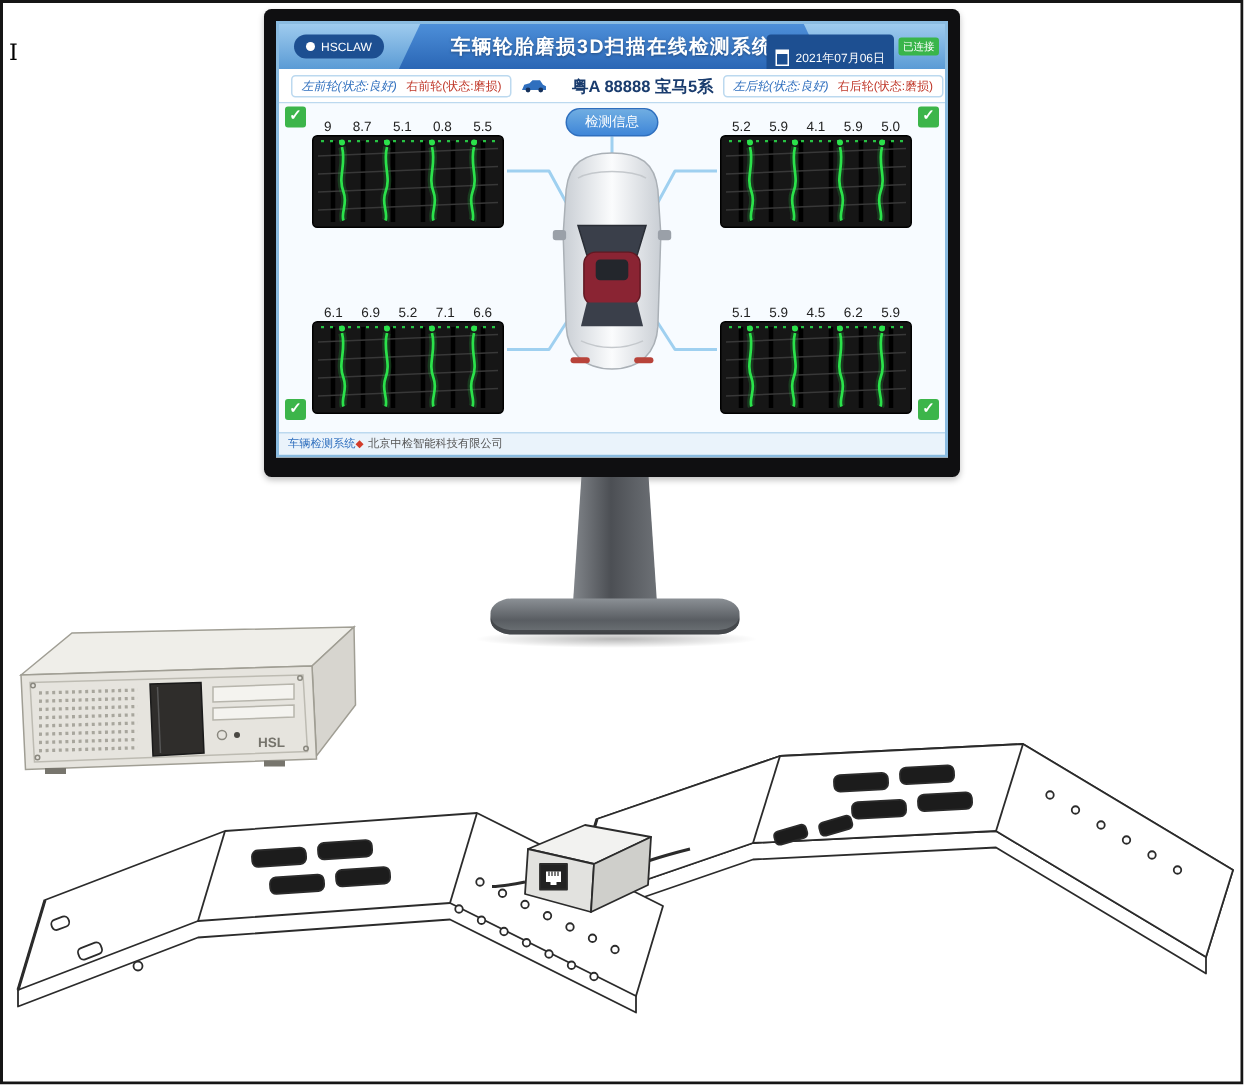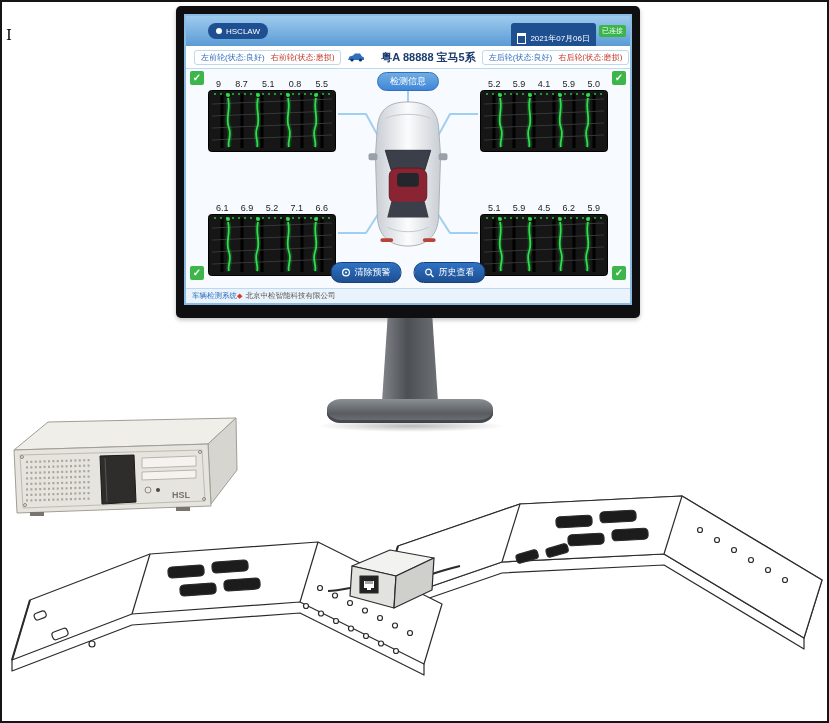--- a/index.html
+++ b/index.html
@@ -28,34 +28,34 @@
   .ui{position:absolute;inset:0;border:2px solid #8abbe0;background:#f4fafe;
       display:flex;flex-direction:column;}
   .ui-header{position:relative;height:30px;flex:0 0 30px;
       background:linear-gradient(180deg,#9ecbee,#5b9bd5);overflow:hidden;}
   .ribbon{margin:0 auto;width:64%;height:100%;
       background:linear-gradient(180deg,#4d8fd9,#2a66b5);
       clip-path:polygon(5% 0,95% 0,100% 100%,0 100%);
       display:flex;align-items:center;justify-content:center;}
   .ui-title{color:#fff;font-size:13px;font-weight:bold;letter-spacing:1px;
       text-shadow:0 1px 2px rgba(0,0,0,.35);white-space:nowrap;}
-  .logo-pill{position:absolute;left:22px;top:7px;height:16px;display:flex;align-items:center;gap:4px;
+  .logo-pill{position:absolute;left:10px;top:7px;height:16px;display:flex;align-items:center;gap:4px;
       background:#1d4f91;border-radius:9px;color:#fff;font-size:8px;padding:0 8px;}
   .logo-dot{width:6px;height:6px;border-radius:50%;background:#fff;}
   .date-pill{position:absolute;right:34px;top:7px;height:31px;display:flex;align-items:center;gap:4px;
       background:#1d4f91;border-radius:3px;color:#fff;font-size:8px;padding:0 6px;cursor:pointer;}
   .cal-icon{width:7px;height:7px;border:1px solid #fff;border-top:3px solid #fff;display:inline-block;}
   .status-tag{position:absolute;right:4px;top:9px;background:#39b54a;color:#fff;
       font-size:7px;padding:1px 3px;border-radius:2px;}
 
   .vehicle-bar{height:22px;flex:0 0 22px;background:#fff;border-bottom:1px solid #bcd9ef;
       display:flex;align-items:center;justify-content:space-between;padding:0 8px;gap:6px;}
   .wheel-box{border:1px solid #bcd9ef;border-radius:3px;padding:1px 6px;font-size:8px;white-space:nowrap;}
-  .wheel-ok{color:#2f6fbe;}
-  .wheel-alert{color:#c0392b;margin-left:4px;font-family:Liberation Serif, serif;}
+  .wheel-ok{color:#2f6fbe;font-style:italic;}
+  .wheel-alert{color:#c0392b;margin-left:4px;}
   .plate{display:flex;align-items:center;gap:16px;font-size:11px;font-weight:bold;color:#1a3c6e;white-space:nowrap;}
 
   .main{flex:1;position:relative;background:#f7fbff;}
   .check{position:absolute;width:14px;height:14px;background:#3cb54a;color:#fff;
       font-size:10px;line-height:14px;text-align:center;border-radius:2px;font-weight:bold;}
   .check.tl{left:4px;top:2px;} .check.tr{right:4px;top:2px;}
   .check.bl{left:4px;bottom:8px;} .check.br{right:4px;bottom:8px;}
 
   .tire-panel{position:absolute;width:128px;}
   .tp-fl{left:22px;top:8px;} .tp-fr{right:22px;top:8px;}
@@ -134,20 +134,23 @@
 </svg>
 
 <div class="border-frame"></div>
 <span class="text-cursor">I</span>
 
 <div class="monitor">
   <div class="screen">
     <div class="ui">
 
       <div class="ui-header">
+        <div class="ribbon">
+          <span class="ui-title">车辆轮胎磨损3D扫描在线检测系统</span>
+        </div>
         <div class="logo-pill">
           <span class="logo-dot"></span>
           <span>HSCLAW</span>
         </div>
         <div class="date-pill">
           <span class="cal-icon"></span>
           <span>2021年07月06日</span>
         </div>
         <div class="status-tag">已连接</div>
       </div>
@@ -251,36 +254,20 @@
             <path d="M20,52 L66,52 L60,72 L26,72 Z" fill="#3a3f4a" stroke="#2a2e36"></path>
             <rect x="24" y="70" width="38" height="36" rx="8" fill="#8a2433" stroke="#611822"></rect>
             <rect x="32" y="75" width="22" height="14" rx="3" fill="#23262c"></rect>
             <path d="M26,104 L60,104 L64,120 L22,120 Z" fill="#3a3f4a"></path>
             <path d="M22,130 C35,136 51,136 64,130" fill="none" stroke="#c4c8cc"></path>
             <rect x="15" y="141" width="13" height="4" rx="2" fill="#b8433a"></rect>
             <rect x="58" y="141" width="13" height="4" rx="2" fill="#b8433a"></rect>
           </svg>
         </div>
 
-        <div class="btn-row">
-          <div class="ui-btn">
-            <svg width="9" height="9" viewBox="0 0 9 9">
-              <circle cx="4.5" cy="4.5" r="3.4" fill="none" stroke="#fff" stroke-width="1.2"></circle>
-              <circle cx="4.5" cy="4.5" r="1" fill="#fff"></circle>
-            </svg>
-            <span>清除预警</span>
-          </div>
-          <div class="ui-btn">
-            <svg width="10" height="10" viewBox="0 0 10 10">
-              <circle cx="4" cy="4" r="2.8" fill="none" stroke="#fff" stroke-width="1.2"></circle>
-              <line x1="6.3" y1="6.3" x2="9" y2="9" stroke="#fff" stroke-width="1.4"></line>
-            </svg>
-            <span>历史查看</span>
-          </div>
-        </div>
       </div>
 
       <div class="ui-footer">
         <span class="foot-left">车辆检测系统</span>
         <span class="foot-right">
           <span class="foot-logo">◆</span>
           <span>北京中检智能科技有限公司</span>
         </span>
       </div>
 

